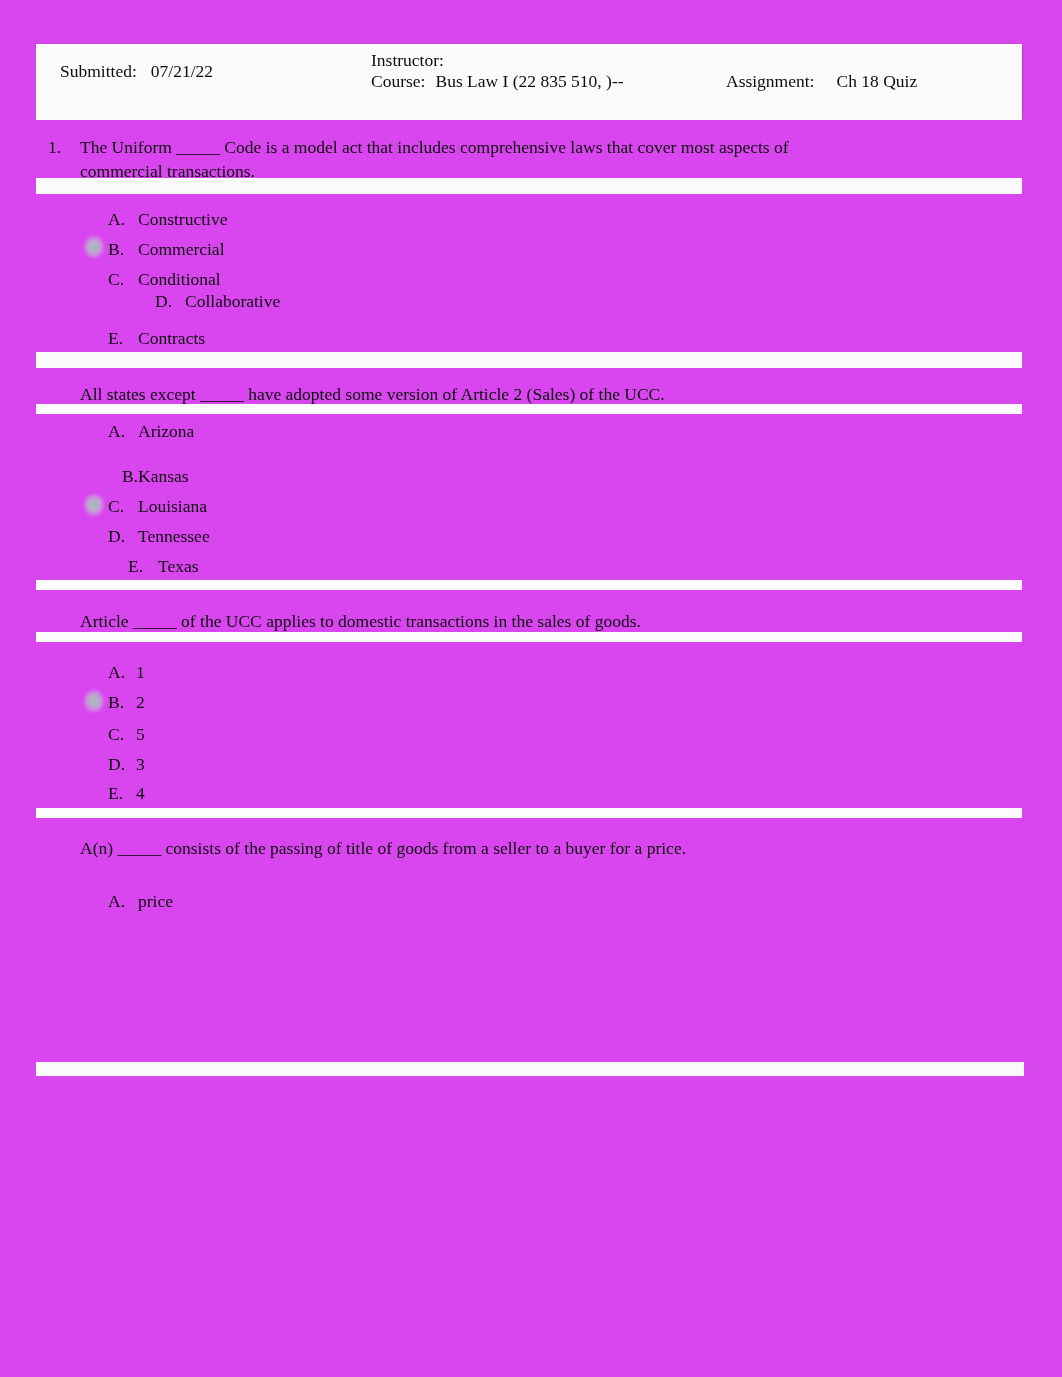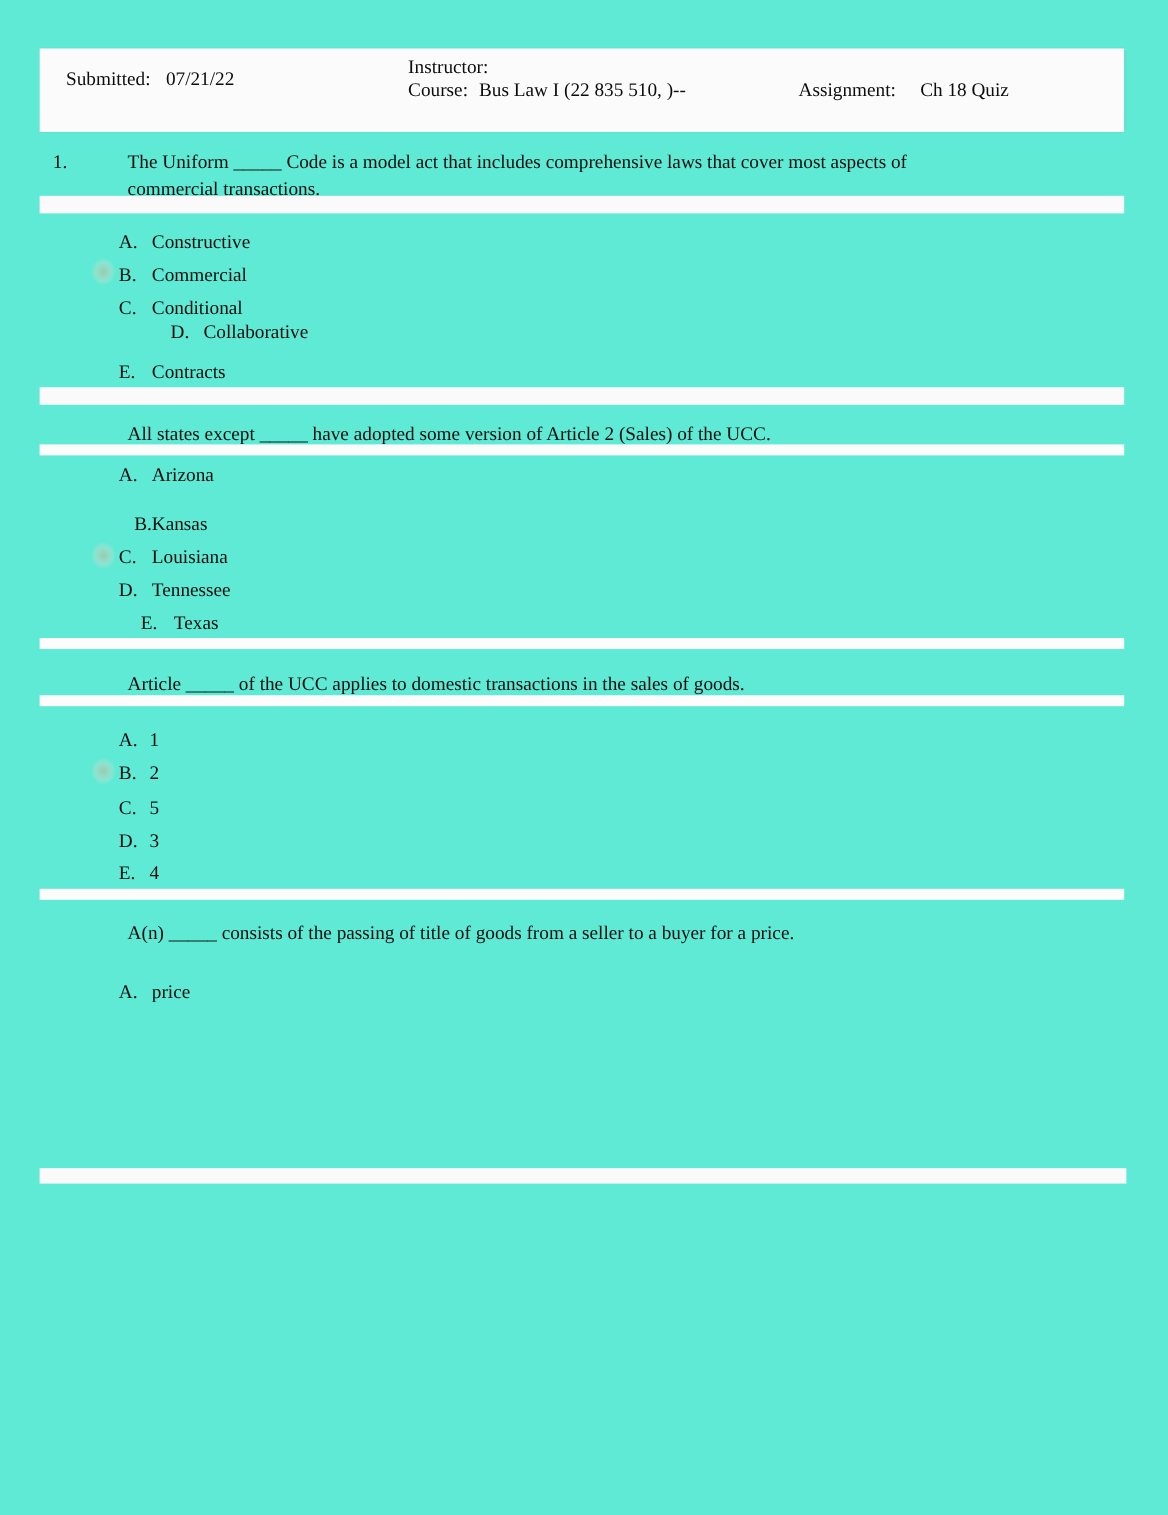--- a/index.html
+++ b/index.html
@@ -16,21 +16,21 @@
     color: #0d0d0d;
     overflow: hidden;
   }
 
   
   .page {
     position: absolute;
     left: 0; top: 0;
     width: 1062px;
     height: 1377px;
-    background: #5eead4;
+    background: #d946ef;
   }
 
   
   .header-box {
     position: absolute;
     left: 36px;
     top: 44px;
     width: 986px;
     height: 76px;
     background: #fbfbfb;
@@ -104,21 +104,20 @@
   .qnum {
     position: absolute;
     font-size: 17.5px;
     line-height: 23px;
   }
   .qtext {
     position: absolute;
     font-size: 17.5px;
     line-height: 23.5px;
     width: 790px;
-    margin-left: 36px;
   }
 
   .opt {
     position: absolute;
     font-size: 17.5px;
     line-height: 22px;
     white-space: nowrap;
   }
   .opt .letter {
     display: inline-block;

